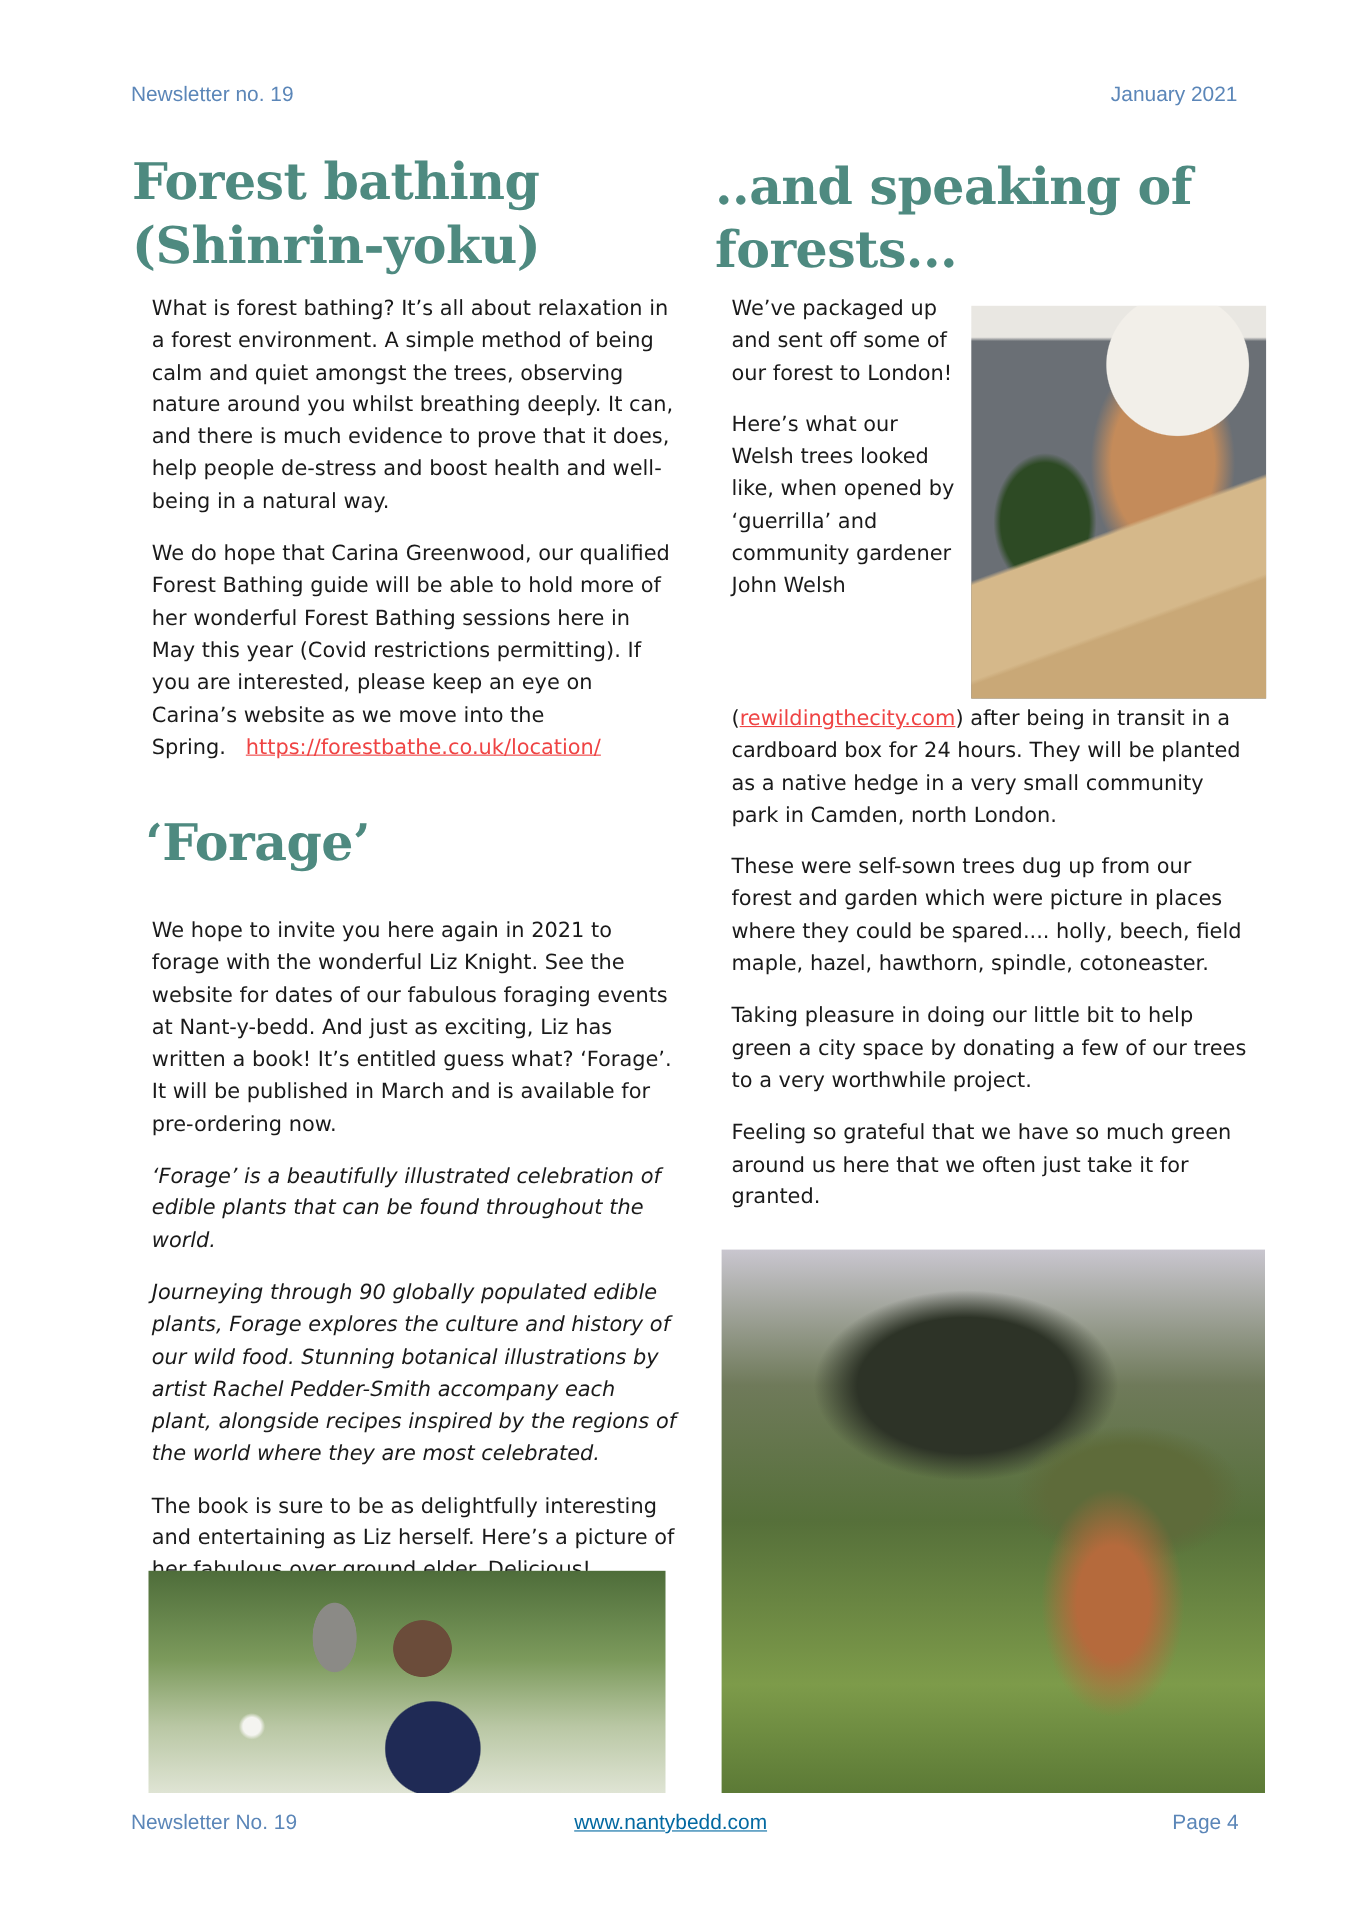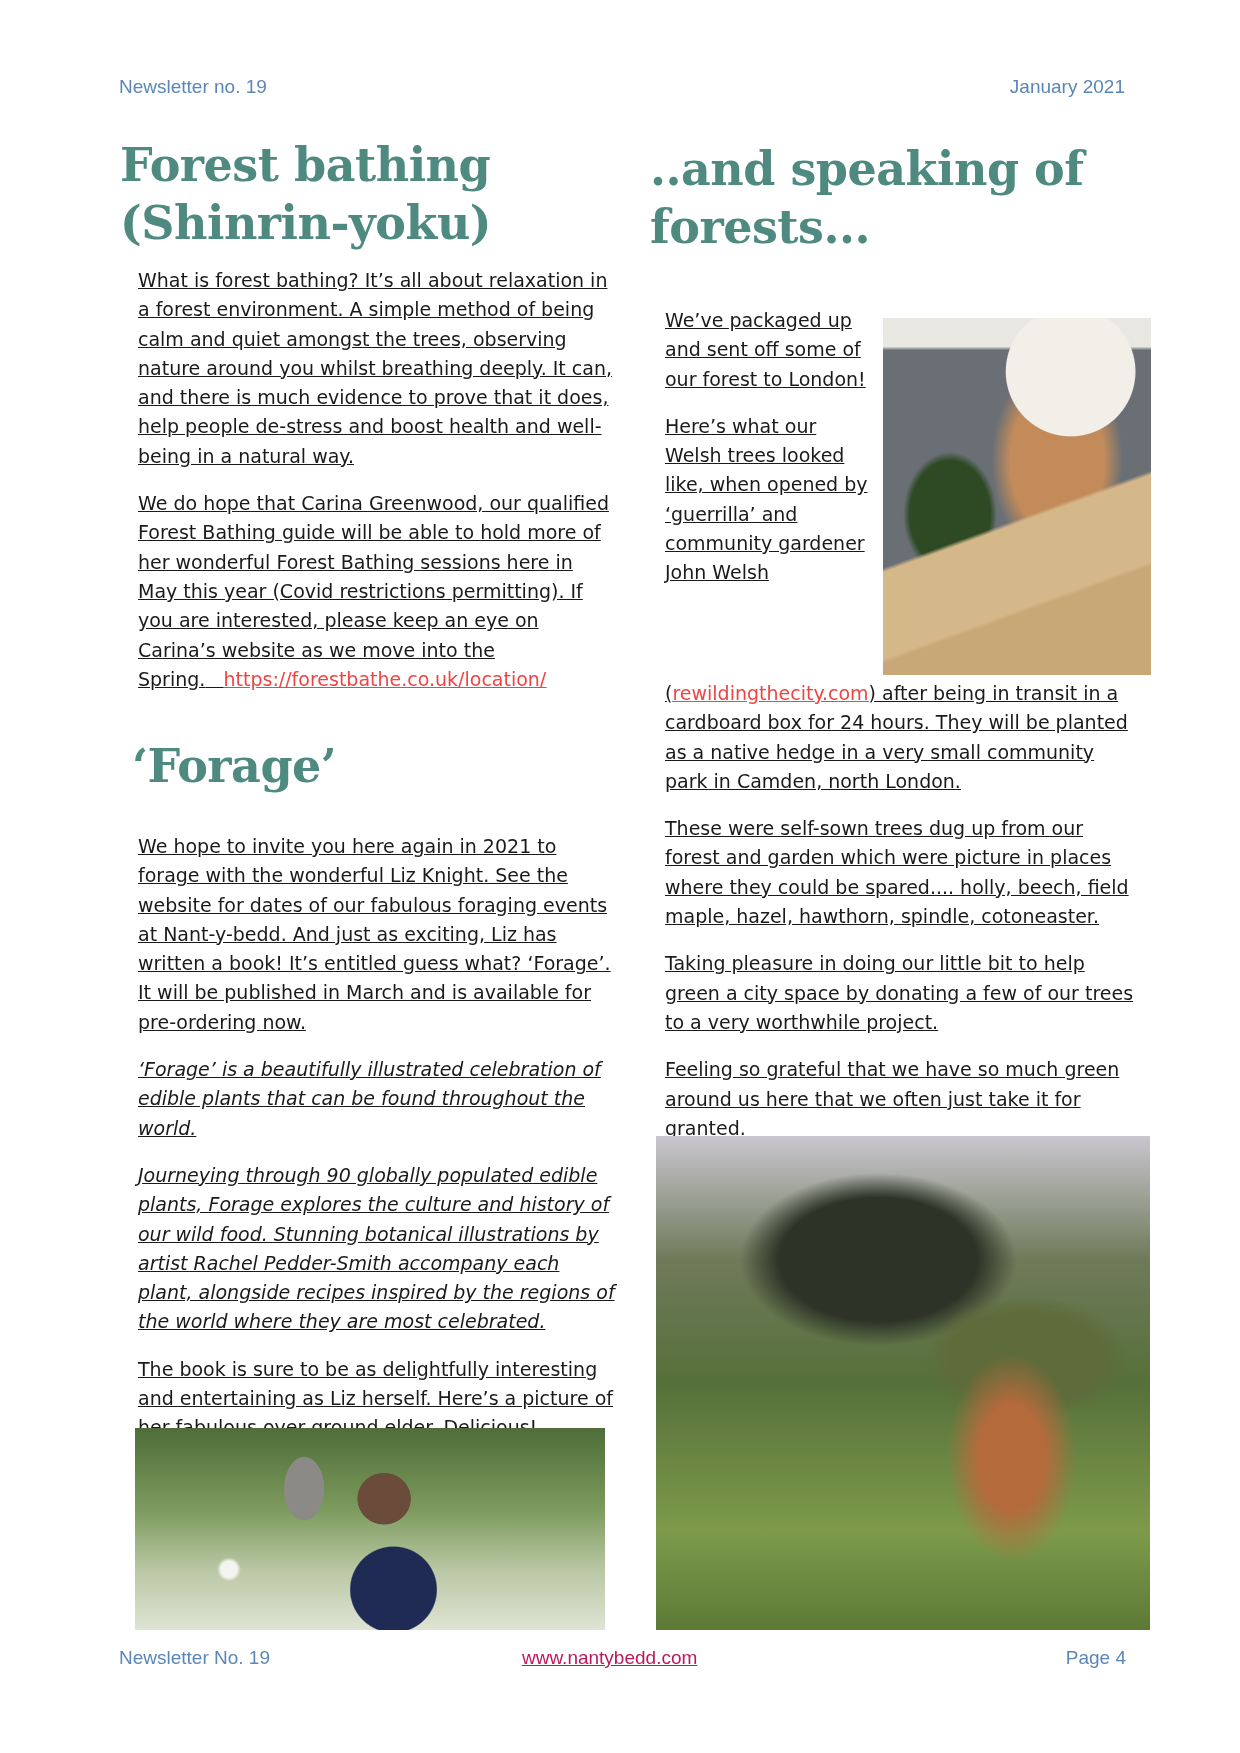--- a/index.html
+++ b/index.html
@@ -9,23 +9,23 @@
          font-family: "Liberation Sans", sans-serif; }
   .hdr.left { left: 119px; }
   .hdr.right { right: 115px; }
   .title { position: absolute; text-align: left; color: #4e8a80;
            font-family: "DejaVu Serif", serif; font-weight: bold; font-size: 46px;
            line-height: 58px; letter-spacing: -0.5px; }
   .title.t1 { left: 120px; width: 450px; top: 136px; }
   .title.t2 { left: 650px; width: 510px; top: 140px; }
   .title.t3 { left: 132px; width: 450px; top: 737px; }
   .col { position: absolute; font-size: 19px; line-height: 29.3px; }
-  .col p { margin: 0 0 18px 0; text-decoration: underline; }
+  .col p { margin: 0 0 18px 0; }
   .col.left { left: 138px; width: 478px; top: 266px; }
-  .col.right { left: 665px; width: 470px; top: 266px; margin-top: 40px; }
+  .col.right { left: 665px; width: 470px; top: 266px; }
   .it { font-style: italic; }
   a { color: #ef4444; text-decoration: underline; }
   .photo { position: absolute; overflow: hidden; }
   .box-photo { left: 883px; top: 279px; width: 268px; height: 357px; float: right;
     background:
       radial-gradient(ellipse 40% 30% at 70% 15%, #f2efe9 0 60%, transparent 61%),
       linear-gradient(160deg, transparent 55%, #d5b88a 56% 75%, #c9a877 76% 100%),
       radial-gradient(ellipse 35% 40% at 65% 40%, #c48b5a 0 50%, transparent 70%),
       radial-gradient(ellipse 25% 25% at 25% 55%, #2d4a24 0 60%, transparent 70%),
       radial-gradient(ellipse 20% 20% at 55% 70%, #e6e6e8 0 60%, transparent 70%),
@@ -41,21 +41,21 @@
   .forest-photo { left: 656px; top: 1136px; width: 494px; height: 494px;
     background:
       radial-gradient(ellipse 22% 35% at 72% 65%, #b56a3c 0 30%, transparent 60%),
       radial-gradient(ellipse 30% 18% at 75% 45%, #5e6b3a 0 50%, transparent 70%),
       radial-gradient(ellipse 40% 25% at 45% 25%, #2d3327 0 50%, transparent 70%),
       linear-gradient(180deg, #c9c6cf 0%, #6f7a5a 25%, #56703a 50%, #7d9b4a 80%, #5c7a36 100%); }
   .ftr { position: absolute; top: 1647px; font-size: 19px; color: #5b86b8;
          font-family: "Liberation Sans", sans-serif; }
   .ftr.left { left: 119px; }
   .ftr.center { left: 522px; }
-  .ftr.center a { color: #be185d; }
+  .ftr.center a { color: #0369a1; }
   .ftr.right { right: 114px; }
 </style>
 </head>
 <body>
 
 <div class="hdr left">Newsletter no. 19</div>
 <div class="hdr right">January 2021</div>
 
 <div class="title t1">
   <div>Forest bathing</div>

